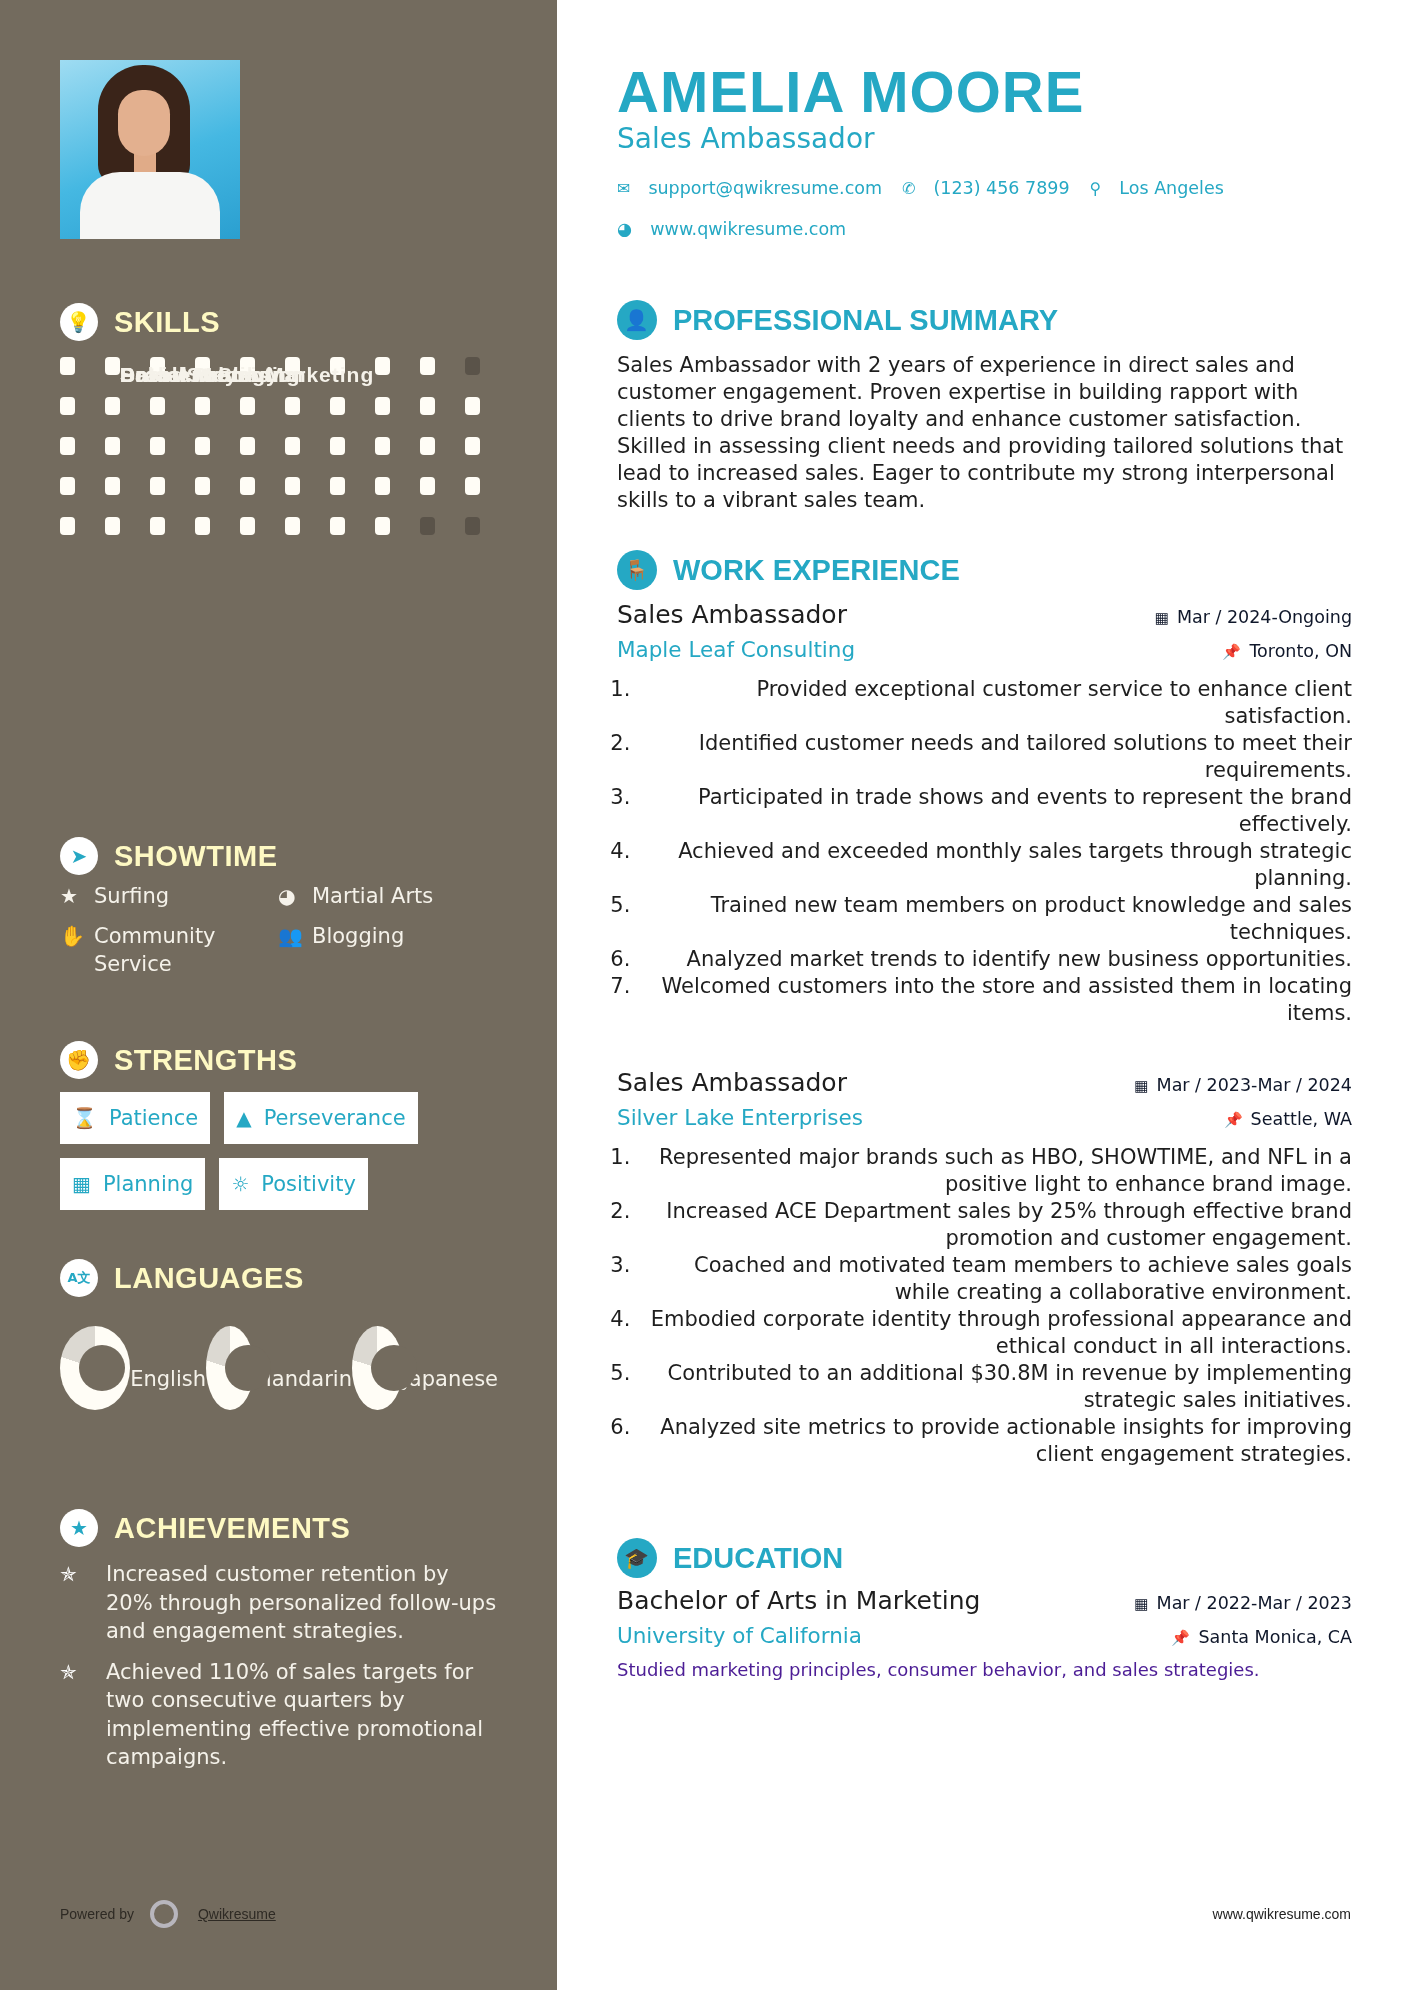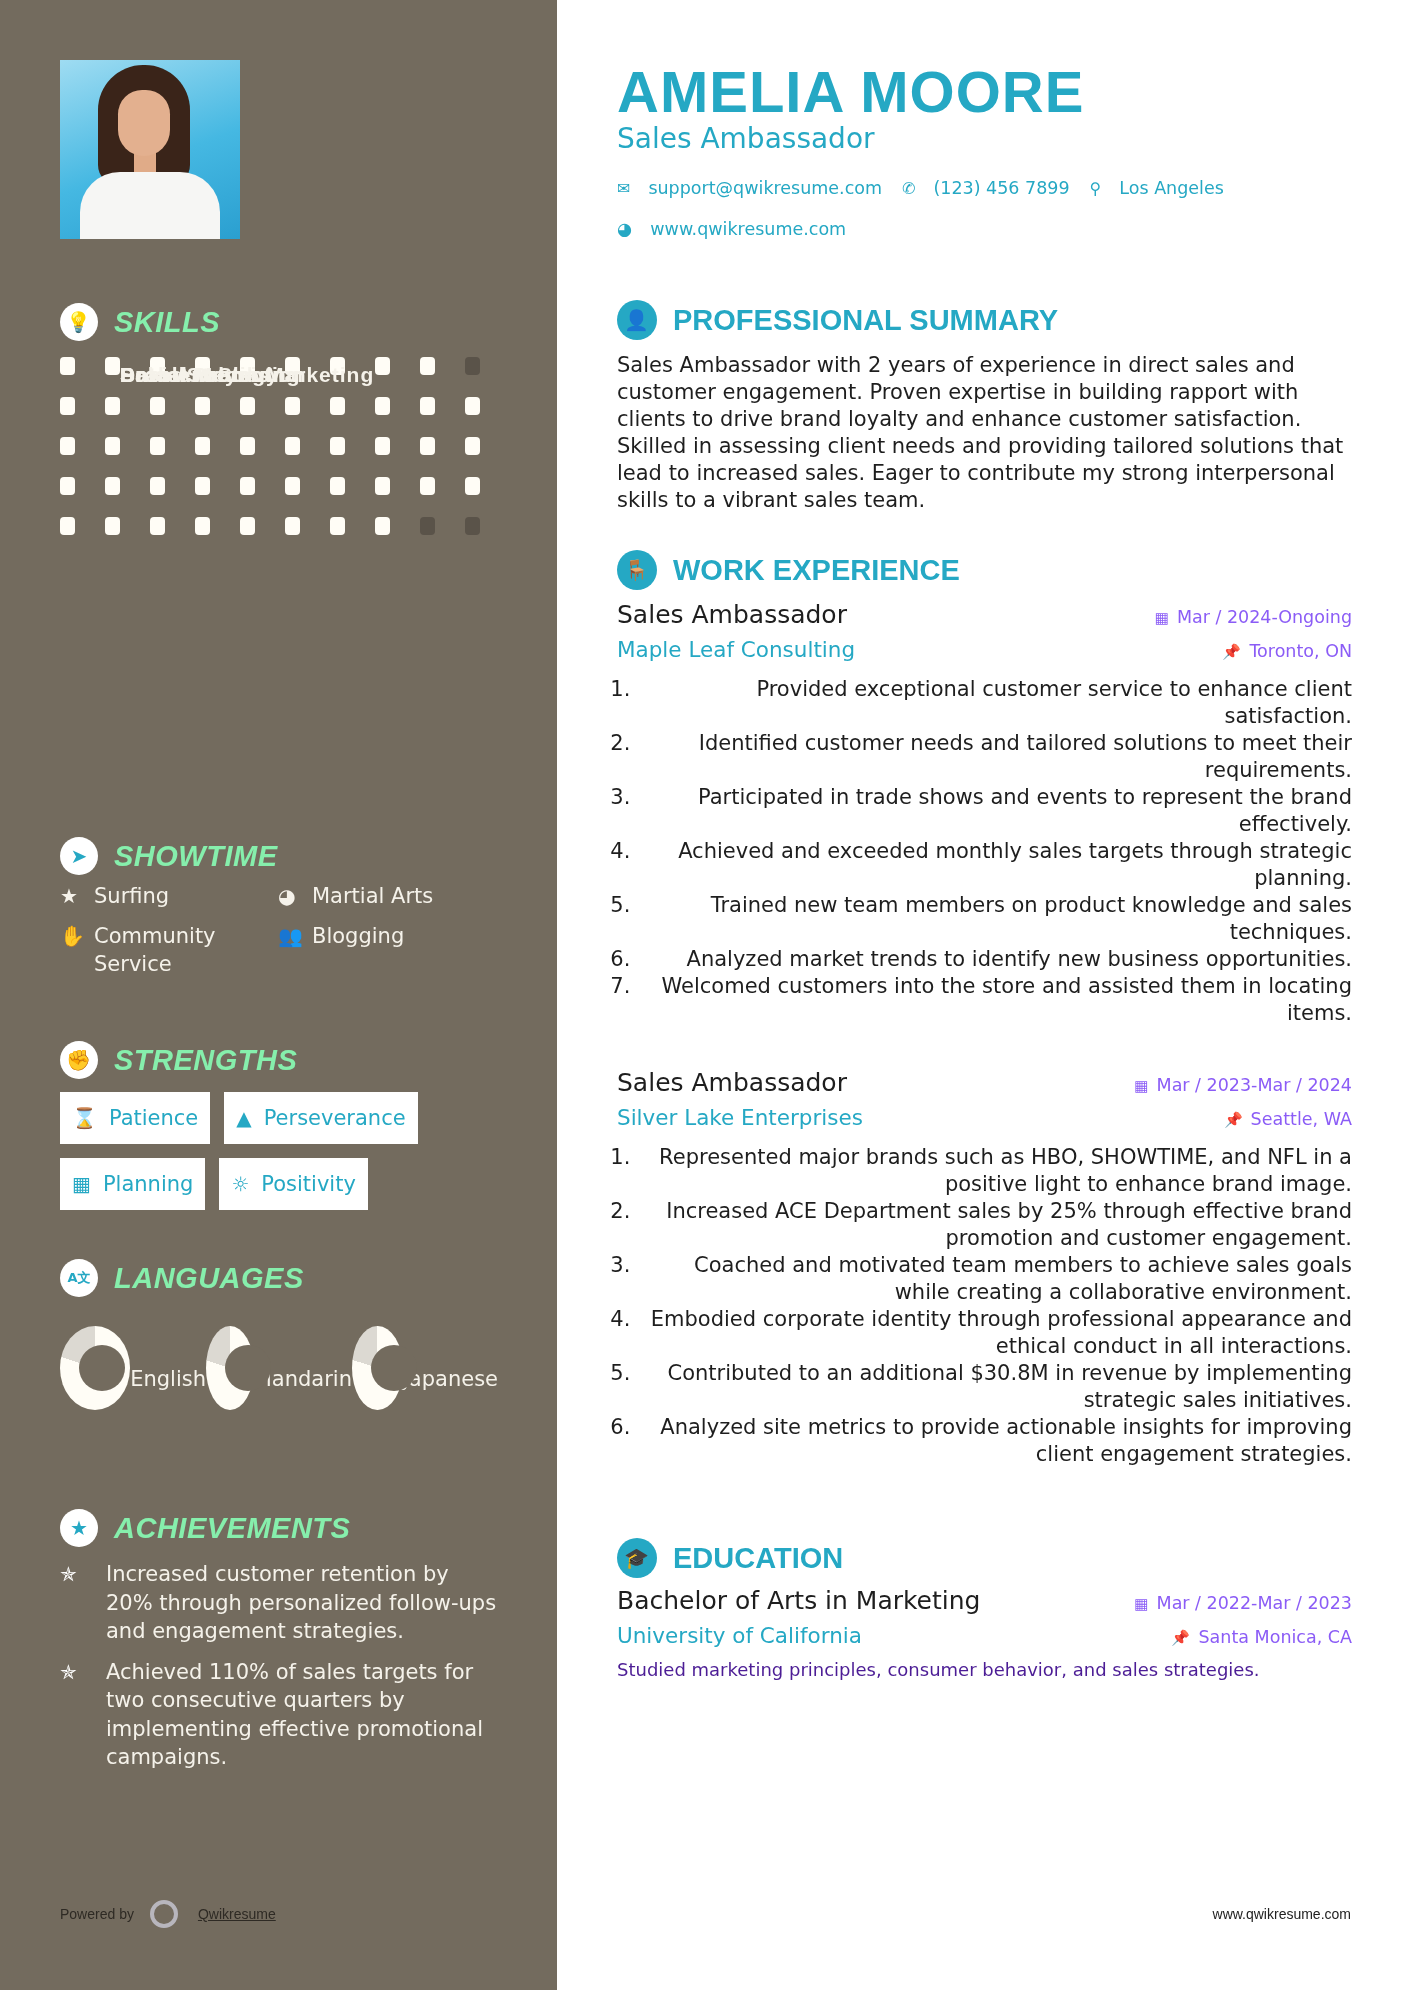--- a/index.html
+++ b/index.html
@@ -12,21 +12,21 @@
   .photo { position: absolute; left: 60px; top: 60px; width: 180px; height: 179px;
     background: linear-gradient(160deg, #9fdcf2 0%, #45b8e2 55%, #2a9fd0 100%); overflow: hidden; }
   .photo .hair { position: absolute; left: 38px; top: 5px; width: 92px; height: 120px; background: #3a2419; border-radius: 45px 45px 20px 20px; }
   .photo .face { position: absolute; left: 58px; top: 30px; width: 52px; height: 66px; background: #e3b08f; border-radius: 26px 26px 28px 28px; }
   .photo .shirt { position: absolute; left: 20px; top: 112px; width: 140px; height: 80px; background: #f6f6f4; border-radius: 40px 40px 0 0; }
   .photo .neck { position: absolute; left: 74px; top: 92px; width: 22px; height: 40px; background: #e0ab88; clip-path: polygon(0 0,100% 0,100% 50%,50% 100%,0 50%); }
 
   .s-section { position: absolute; left: 60px; width: 450px; }
   .s-head { display: flex; align-items: center; height: 40px; }
   .s-head .ic { width: 38px; height: 38px; border-radius: 50%; background: #fff; display: flex; align-items: center; justify-content: center; color: #25a8c4; font-size: 20px; margin-right: 16px; }
-  .s-head .t { font-family: "Liberation Sans", sans-serif; font-weight: bold; font-size: 29px; letter-spacing: 0.5px; color: #86efac; font-style: italic; }
+  .s-head .t { font-family: "Liberation Sans", sans-serif; font-weight: bold; font-size: 29px; letter-spacing: 0.5px; color: #fef9c3; }
 
   .skill { margin-top: 8px; }
   .skill .name { font-size: 21px; color: #f5f2ea; height: 30px; line-height: 30px; }
   .skill .dots { display: flex; height: 32px; align-items: center; }
   .skill .dot { width: 16px; height: 18px; border-radius: 4px; background: #fffdf6; margin-right: 30.5px; }
   .skill .dot.off { background: #5a5349; }
 
   .interests { display: grid; grid-template-columns: 218px 220px; row-gap: 12px; margin-top: 6px; }
   .interest { display: flex; font-size: 21px; color: #f5f2ea; line-height: 28px; }
   .interest .ii { width: 34px; flex: none; font-size: 20px; }
@@ -60,21 +60,21 @@
   .m-head { position: absolute; left: 60px; display: flex; align-items: center; }
   .m-head .ic { width: 40px; height: 40px; border-radius: 50%; background: #25a8c4; color: #fff; display: flex; align-items: center; justify-content: center; font-size: 20px; margin-right: 16px; }
   .m-head .t { font-family: "Liberation Sans", sans-serif; font-weight: bold; font-size: 29px; color: #25a8c4; }
 
   .para { position: absolute; left: 60px; width: 735px; font-size: 21px; line-height: 27px; color: #1e1e1e; }
 
   .job { position: absolute; left: 60px; width: 735px; }
   .job .row { display: flex; justify-content: space-between; align-items: baseline; }
   .job .title { font-size: 25px; color: #1e1e1e; }
   .job .company { font-size: 21.5px; color: #25a8c4; }
-  .job .meta { font-size: 17.5px; color: #8b5cf6; }
+  .job .meta { font-size: 17.5px; color: #0f172a; }
   .job .meta .mi { margin-right: 8px; font-size: 15px; }
   .job ol { margin-top: 14px; padding-left: 20px; font-size: 21px; line-height: 27px; color: #1e1e1e; }
   .job ol li { padding-left: 2px; text-align: right; }
 
   .footer-web { position: absolute; right: 56px; top: 1906px; font-family: "Liberation Sans", sans-serif; font-size: 14px; color: #222; }
 </style>
 </head>
 <body>
 
 <aside class="sidebar">

